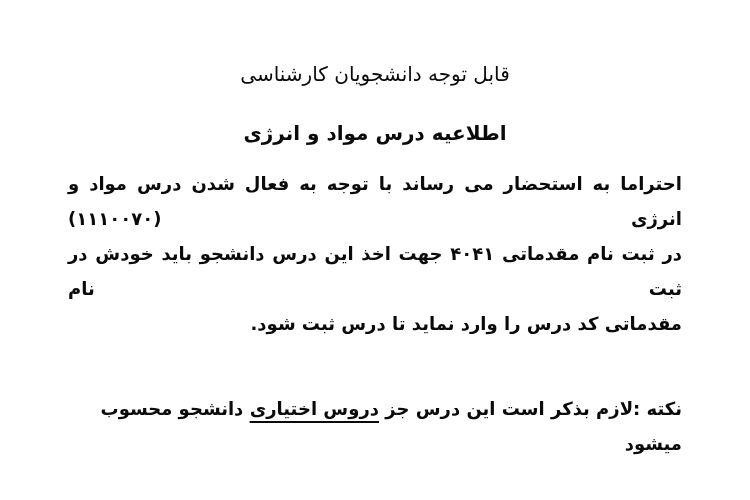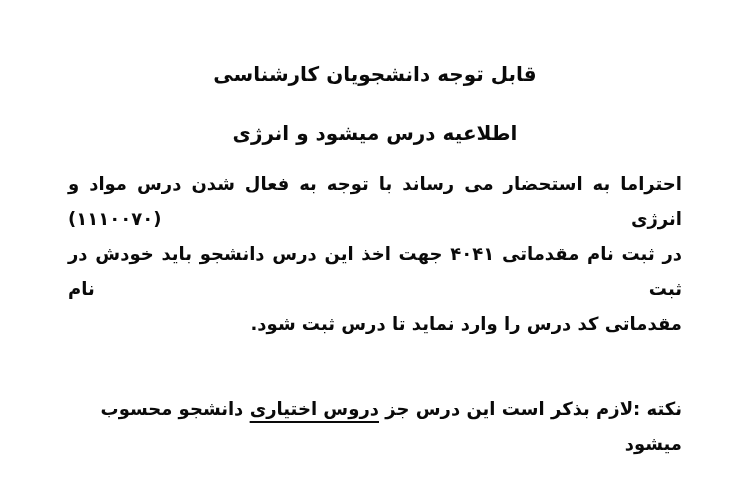--- a/index.html
+++ b/index.html
@@ -21,21 +21,21 @@
     direction: rtl;
     color: #0a0a0a;
     font-weight: bold;
     background: #ffffff;
   }
   .heading {
     margin: 0;
     text-align: center;
     font-size: 20px;
     line-height: 34px;
-    font-weight: bold;
+    font-weight: normal;
   }
   .subheading {
     margin: 25px 0 0 0;
     text-align: center;
     font-size: 20px;
     line-height: 34px;
     font-weight: bold;
   }
   .body-text {
     margin: 16px 0 0 0;
@@ -61,21 +61,21 @@
     text-underline-offset: 6px;
   }
 </style>
 </head>
 <body>
 
 <div class="page">
 
   <h1 class="heading">قابل توجه دانشجویان کارشناسی</h1>
 
-  <h2 class="subheading">اطلاعیه درس میشود و انرژی</h2>
+  <h2 class="subheading">اطلاعیه درس مواد و انرژی</h2>
 
   <div class="body-text">
     <div class="body-line stretch">احتراما به استحضار می رساند با توجه به فعال شدن درس مواد و انرژی (۱۱۱۰۰۷۰)</div>
     <div class="body-line stretch">در ثبت نام مقدماتی ۴۰۴۱ جهت اخذ این درس دانشجو باید خودش در ثبت نام</div>
     <div class="body-line">مقدماتی کد درس را وارد نماید تا درس ثبت شود.</div>
   </div>
 
   <p class="note-line"><span>نکته :لازم بذکر است این درس جز </span><span class="underlined-phrase">دروس اختیاری</span><span> دانشجو محسوب میشود</span></p>
 
 </div>

